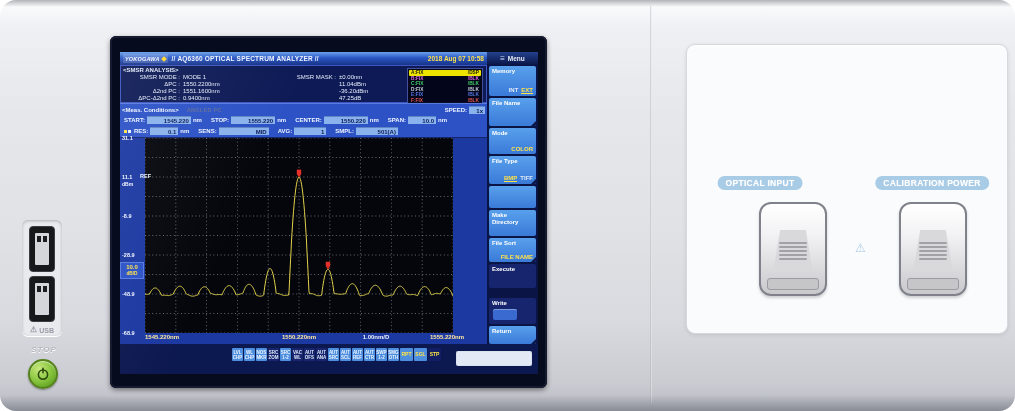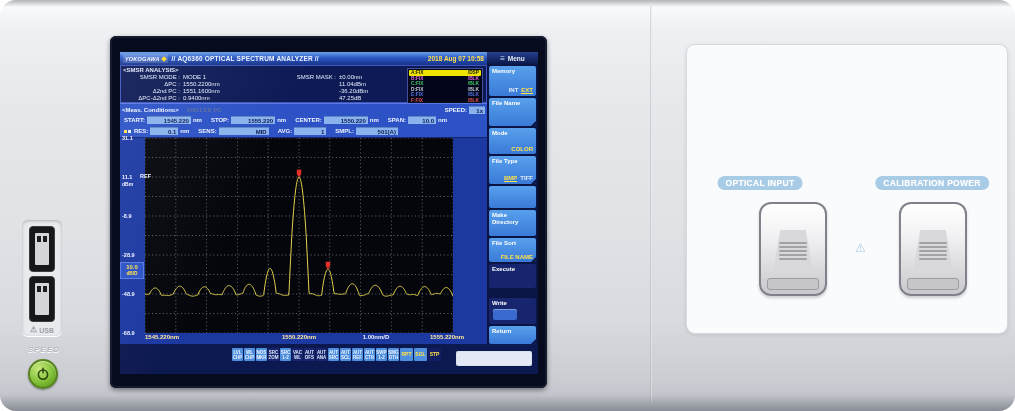--- a/index.html
+++ b/index.html
@@ -137,21 +137,21 @@
       <div class="usb-tongue">
           <i class="p1"></i>
           <i class="p2"></i>
         </div>
     </div>
     <div class="usb-caption">
       <span class="tri">⚠</span>
       <span>USB</span>
     </div>
   </div>
-  <div class="power-label">SPEED</div>
+  <div class="power-label">STOP</div>
   <button class="power-btn">
     <svg width="16" height="16" viewBox="0 0 16 16">
       <circle cx="8" cy="8.6" r="4.6" fill="none" stroke="#2c4a0e" stroke-width="1.6"></circle>
       <rect x="7.2" y="1.6" width="1.6" height="6" fill="#2c4a0e" rx="0.8"></rect>
     </svg>
   </button>
 
   <div class="bezel">
     <div class="lcd">
 

